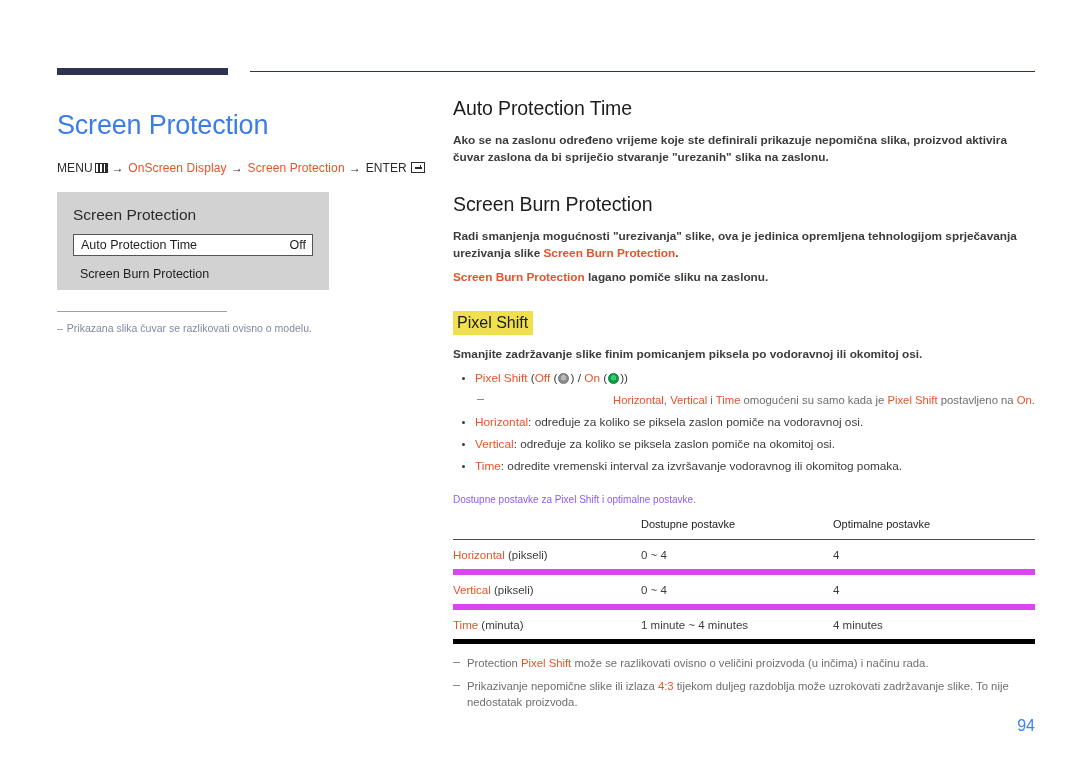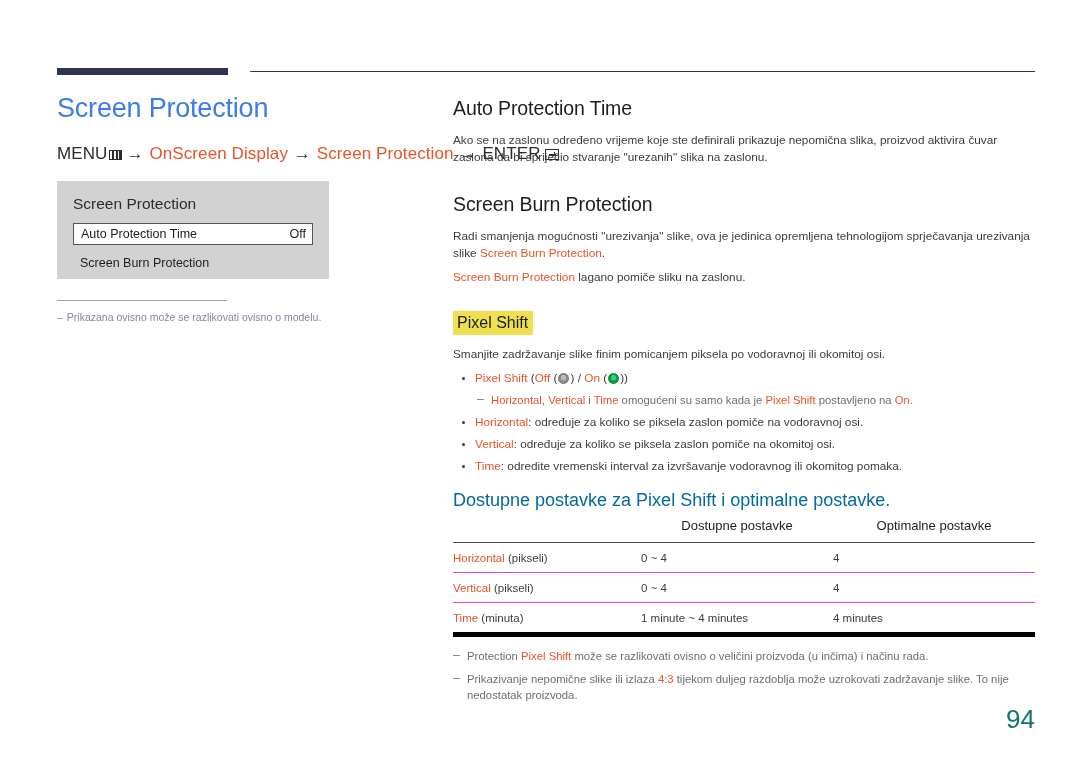--- a/index.html
+++ b/index.html
@@ -29,34 +29,34 @@
     top: 71px;
     width: 785px;
     height: 1px;
     background: #2e3350;
   }
 
   
   .left-col {
     position: absolute;
     left: 57px;
-    top: 91px;
+    top: 108px;
     width: 360px;
   }
   .page-title {
     font-size: 27px;
     color: #3b7ce8;
     font-weight: normal;
     margin: 0;
     line-height: 34px;
     letter-spacing: -0.2px;
   }
   .menu-path {
     margin-top: 19px;
-    font-size: 17px;
+    font-size: 12px;
     color: #2b2b2b;
     white-space: nowrap;
     letter-spacing: 0.1px;
   }
   .menu-path .accent { color: #e8532a; }
   .menu-path .arrow { color: #2b2b2b; padding: 0 1px; }
 
   .icon-menu {
     display: inline-block;
     width: 13px;
@@ -163,20 +163,21 @@
     margin: 0 0 12px 0;
     line-height: 24px;
     letter-spacing: -0.1px;
   }
   .h2.second { margin-top: 26px; }
   .para {
     font-size: 11.8px;
     line-height: 17px;
     color: #3c3c3c;
     margin: 0 0 7px 0;
+    font-weight: bold;
   }
   .accent { color: #e8532a; }
 
   ul.bullets {
     list-style: none;
     margin: 4px 0 0 0;
     padding: 0;
   }
   ul.bullets li {
     position: relative;
@@ -203,21 +204,21 @@
     color: #6e6e6e;
     margin: 3px 0 6px 0;
   }
   .subnote::before {
     content: "";
     position: absolute;
     left: 0; top: 7px;
     width: 7px; height: 1.4px;
     background: #8a8a8a;
   }
-  .subnote.indented { margin-left: 24px; }
+  .subnote.indented { margin-left: 24px; text-align: right; }
 
   .highlight-title {
     display: inline-block;
     background: #f0e04d;
     color: #1d1d1d;
     font-size: 16px;
     padding: 2px 5px 3px 4px;
     margin: 18px 0 11px 0;
     line-height: 19px;
   }
@@ -235,60 +236,60 @@
     border: 1px solid #6f6f6f;
     box-sizing: border-box;
   }
   .toggle.on {
     background: radial-gradient(circle at 50% 42%, #2fd06e 0 38%, #0f9a46 42% 100%);
     border: 1px solid #0a7a37;
     box-sizing: border-box;
   }
 
   .lead-text {
-    font-size: 18px;
-    color: #0369a1;
+    font-size: 10px;
+    color: #8b5cf6;
     margin: 16px 0 9px 0;
     line-height: 18px;
   }
 
   
   table.settings {
     width: 582px;
     border-collapse: collapse;
     font-size: 11.5px;
   }
   table.settings th {
     font-weight: normal;
-    font-size: 13px;
-    color: #1d1d1d;
-    text-align: center;
+    font-size: 11px;
+    color: #1d1d1d;
+    text-align: left;
     padding: 0 0 9px 0;
   }
   table.settings thead tr th { border-bottom: 1.6px solid #4a4a4a; }
   table.settings td {
     padding: 9px 0 8px 0;
-    border-bottom: 1px solid #d946ef;
+    border-bottom: 6px solid #d946ef;
     color: #3c3c3c;
     vertical-align: top;
   }
   table.settings tbody tr:last-child td { border-bottom: 5px solid #000000; }
   .col-a { width: 188px; }
   .col-b { width: 192px; }
   .col-c { width: 202px; }
 
   .footnotes { margin-top: 11px; }
   .footnotes .subnote { margin-bottom: 7px; }
 
   .page-num {
     position: absolute;
     right: 45px;
     bottom: 28px;
-    font-size: 26px;
-    color: #0f766e;
+    font-size: 16px;
+    color: #3b82f6;
     margin-top: 28px;
   }
 </style>
 </head>
 <body>
 
 <div class="rule-bar"></div>
 <div class="rule-line"></div>
 
 <div class="left-col">
@@ -306,21 +307,21 @@
       <span>Off</span>
     </div>
     <div class="osd-row">
       <span>Screen Burn Protection</span>
     </div>
   </div>
 
   <div class="left-note-wrap">
     <div class="note-rule"></div>
     <div class="left-note">
-      <span class="dash">–</span><span>Prikazana ovisno može se razlikovati ovisno o modelu.</span>
+      <span class="dash">–</span><span>Prikazana slika čuvar se razlikovati ovisno o modelu.</span>
     </div>
   </div>
 
 </div>
 
 <div class="right-col">
 
   <h2 class="h2">Auto Protection Time</h2>
   <p class="para">Ako se na zaslonu određeno vrijeme koje ste definirali prikazuje nepomična slika, proizvod aktivira čuvar zaslona da bi spriječio stvaranje "urezanih" slika na zaslonu.</p>
 

